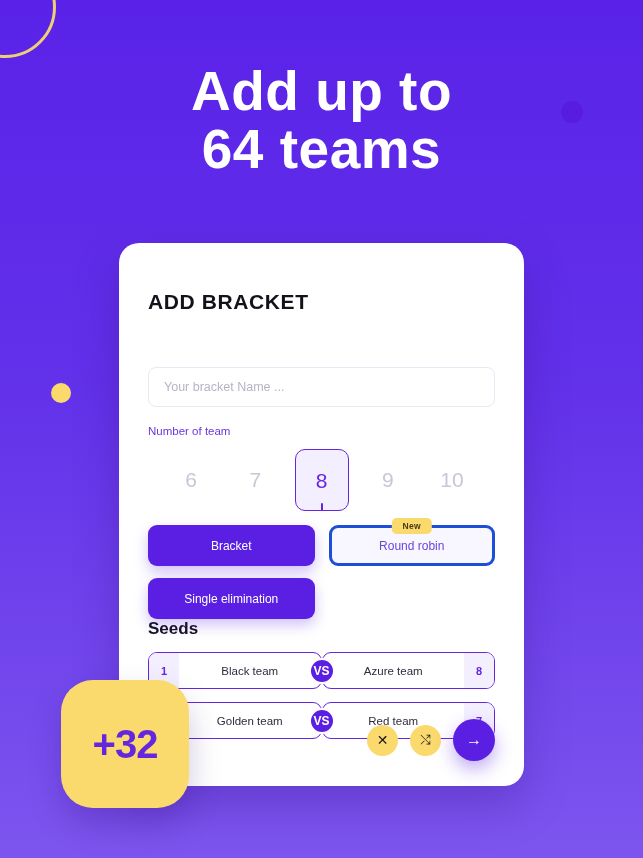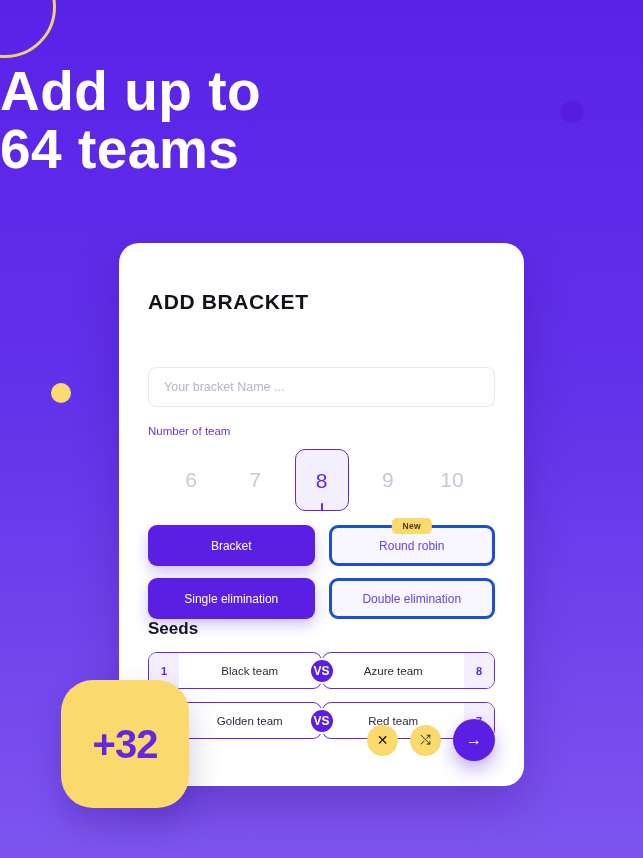--- a/index.html
+++ b/index.html
@@ -46,21 +46,21 @@
     background: #5519dc;
     opacity: .75;
   }
 
   
   .headline {
     position: absolute;
     top: 62px;
     left: 0;
     width: 643px;
-    text-align: left;
+    text-align: center;
     color: #ffffff;
     font-size: 55px;
     line-height: 58px;
     font-weight: bold;
     letter-spacing: .5px;
   }
   .headline .l2 { display: block; }
 
   
   .card {
@@ -344,21 +344,20 @@
     <div class="num">10</div>
   </div>
 
   <div class="opt-grid">
     <div class="opt on">Bracket</div>
     <div class="opt off">
       <span class="badge-new">New</span>
       <span>Round robin</span>
     </div>
     <div class="opt on">Single elimination</div>
-    <div class="opt off">Double elimination</div>
   </div>
 
   <div class="seeds-title">Seeds</div>
 
   <div class="seed-row">
     <div class="seed-side left">
       <div class="seed-num">1</div>
       <div class="seed-name">Black team</div>
     </div>
     <div class="vs">VS</div>

